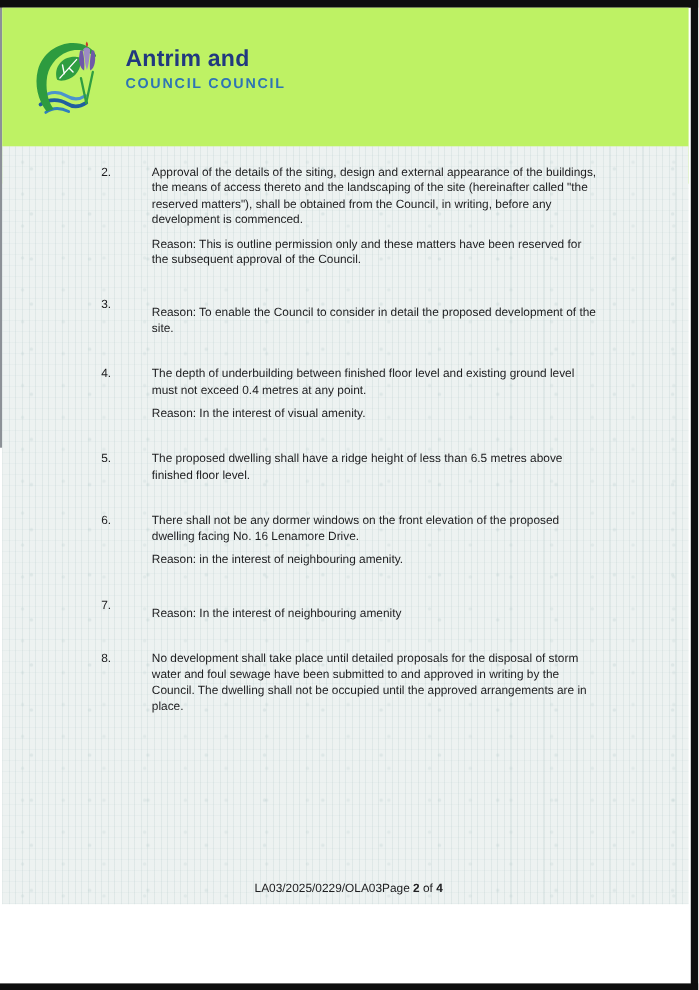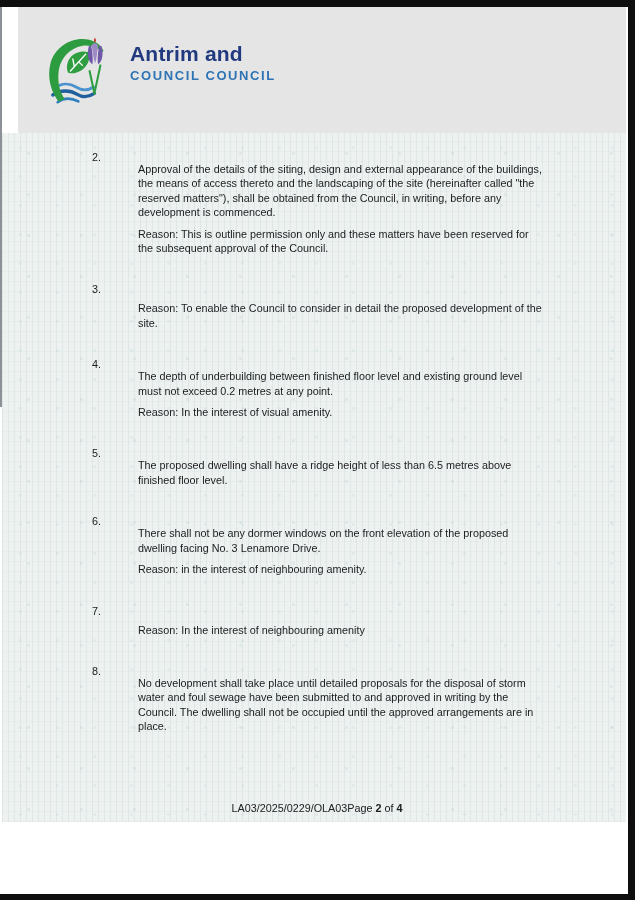--- a/index.html
+++ b/index.html
@@ -18,22 +18,21 @@
   .edge-top    { position: absolute; top: 0; left: 0; right: 0; height: 7px; background: #0e0e0e; }
   .edge-right  { position: absolute; top: 0; right: 0; bottom: 0; width: 7px; background: #0e0e0e; }
   .edge-bottom { position: absolute; left: 0; right: 0; bottom: 0; height: 6px; background: #0e0e0e; }
   .edge-left   { position: absolute; top: 7px; left: 0; width: 2px; height: 400px; background: rgba(45,55,65,0.55); }
 
   
   .letterhead {
     position: absolute;
     top: 7px; left: 2px; right: 9px;
     height: 160px;
-    background: #e5e5e5;
-    margin-left: 16px;
+    background: #bef264;
   }
   .logo-wrap {
     position: absolute;
     top: 24px; left: 26px;
     display: flex;
     align-items: flex-start;
   }
   .logo-mark { width: 80px; height: 88px; flex: 0 0 auto; }
   .logo-text { margin-left: 6px; padding-top: 12px; }
   .logo-line1, .logo-line2 {
@@ -74,21 +73,21 @@
     display: flex;
     margin-bottom: 27px;
   }
   .cond-num {
     width: 46px;
     flex: 0 0 auto;
     font-size: 10.8px;
     line-height: 14.4px;
     color: var(--ink, #1c1c1e);
   }
-  .cond-text { width: 406px; margin-top: 12px; }
+  .cond-text { width: 406px; }
   .cond-text p {
     font-size: 10.8px;
     line-height: 14.4px;
     color: var(--ink, #1c1c1e);
   }
   .cond-text p.reason { margin-top: 7px; }
 
   .paper-footer {
     position: absolute;
     left: 84px;
@@ -159,36 +158,36 @@
       <div class="condition">
         <div class="cond-num">3.</div>
         <div class="cond-text">
           <p class="reason">Reason: To enable the Council to consider in detail the proposed development of the site.</p>
         </div>
       </div>
 
       <div class="condition">
         <div class="cond-num">4.</div>
         <div class="cond-text">
-          <p>The depth of underbuilding between finished floor level and existing ground level must not exceed 0.2 metres at any point.</p>
+          <p>The depth of underbuilding between finished floor level and existing ground level must not exceed 0.4 metres at any point.</p>
           <p class="reason">Reason: In the interest of visual amenity.</p>
         </div>
       </div>
 
       <div class="condition">
         <div class="cond-num">5.</div>
         <div class="cond-text">
           <p>The proposed dwelling shall have a ridge height of less than 6.5 metres above finished floor level.</p>
         </div>
       </div>
 
       <div class="condition">
         <div class="cond-num">6.</div>
         <div class="cond-text">
-          <p>There shall not be any dormer windows on the front elevation of the proposed dwelling facing No. 3 Lenamore Drive.</p>
+          <p>There shall not be any dormer windows on the front elevation of the proposed dwelling facing No. 16 Lenamore Drive.</p>
           <p class="reason">Reason: in the interest of neighbouring amenity.</p>
         </div>
       </div>
 
       <div class="condition">
         <div class="cond-num">7.</div>
         <div class="cond-text">
           <p class="reason">Reason: In the interest of neighbouring amenity</p>
         </div>
       </div>

